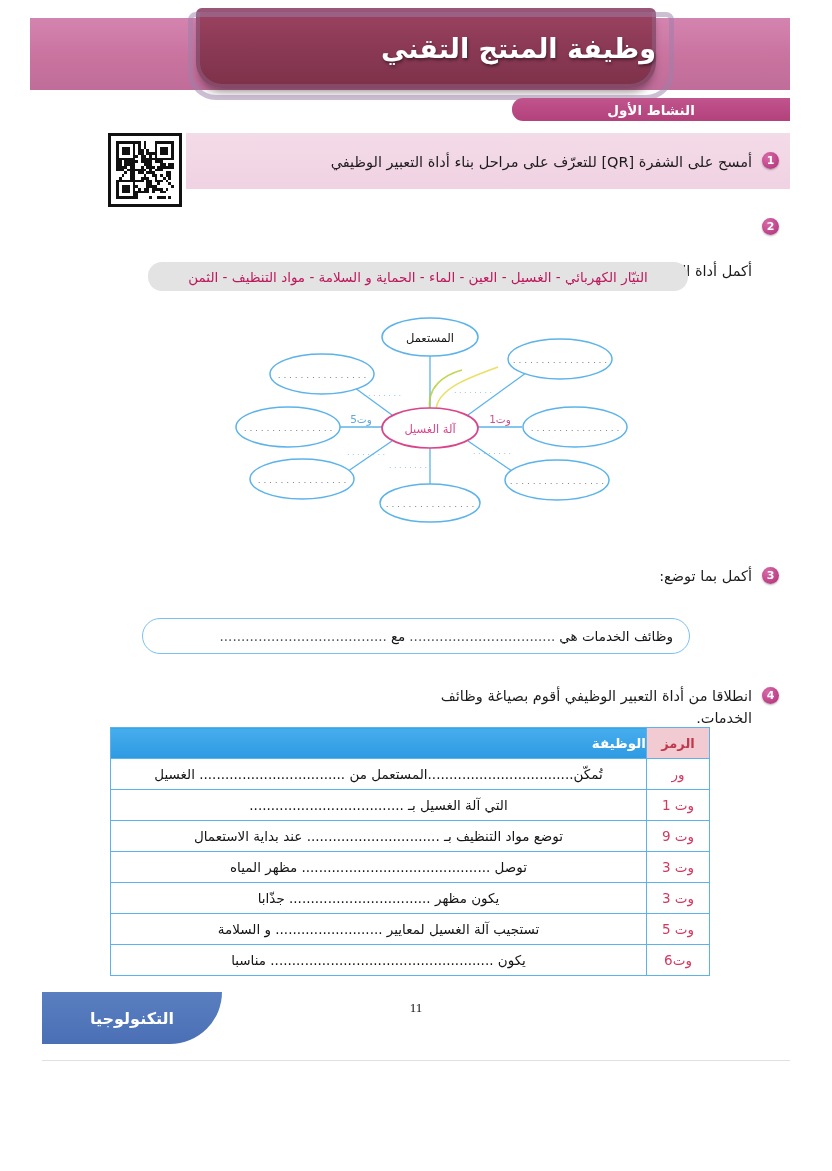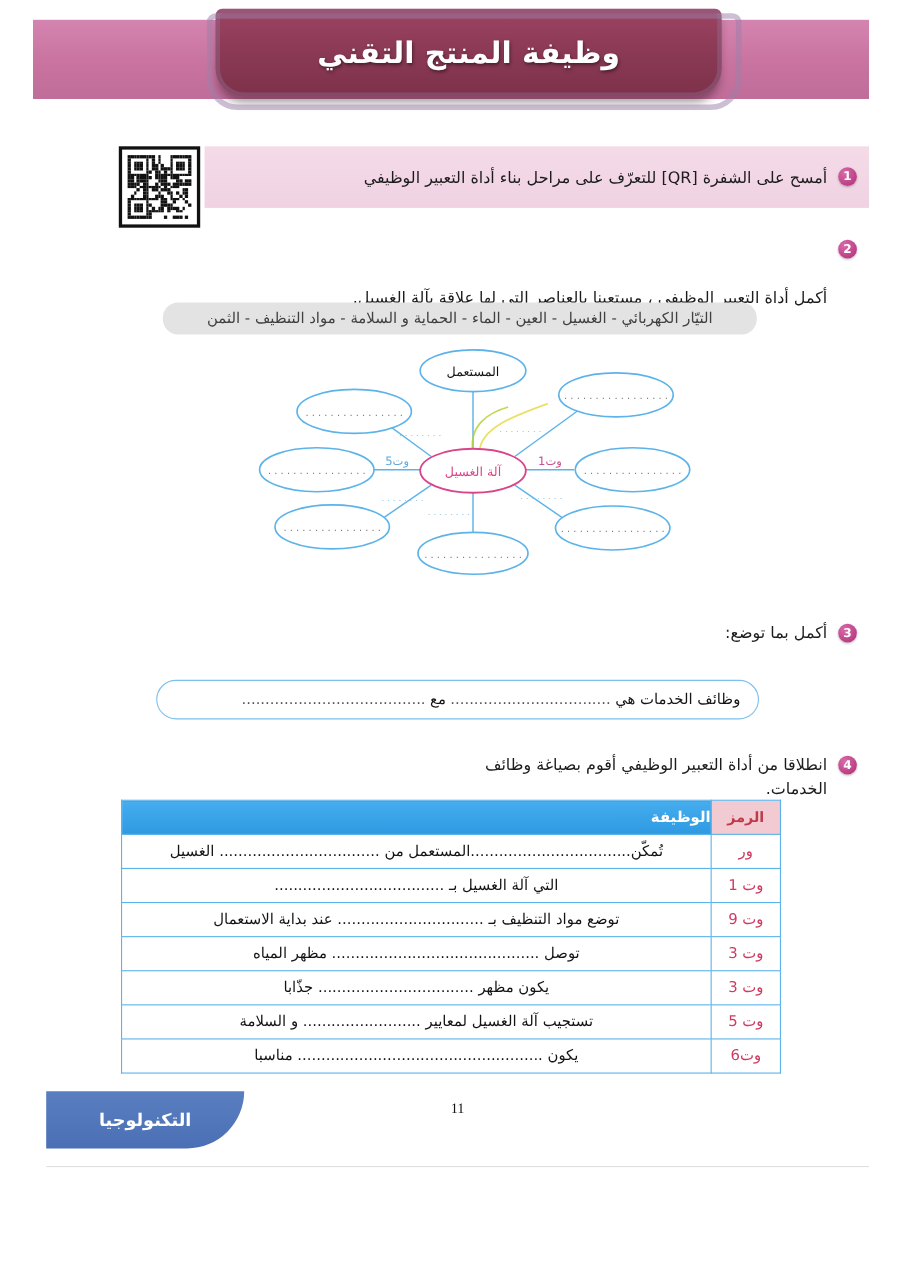--- a/index.html
+++ b/index.html
@@ -15,21 +15,21 @@
   
   .header-band{
     position:absolute;left:30px;top:18px;width:760px;height:72px;
     background:linear-gradient(180deg,#d484b0 0%,#c9739f 55%,#c06d9a 100%);
   }
   .title-plate{
     position:absolute;left:196px;top:8px;width:460px;height:80px;
     background:linear-gradient(180deg,#9d4462 0%,#8c3a56 45%,#7d3149 100%);
     border-radius:6px 6px 26px 26px;
     box-shadow:0 7px 9px -3px rgba(40,15,25,.45), inset 0 0 0 4px rgba(150,120,160,.35);
-    display:flex;align-items:center;justify-content:center;
+    display:flex;align-items:center;justify-content:flex-start;
   }
   .title-plate::after{
     content:"";position:absolute;left:-8px;top:4px;width:476px;height:78px;
     border-radius:8px 8px 28px 28px;
     border:5px solid rgba(155,128,168,.5);
     pointer-events:none;
   }
   .title-text{
     color:#ffffff;font-size:27px;font-weight:bold;letter-spacing:.5px;
     text-shadow:1px 2px 3px rgba(0,0,0,.45);
@@ -67,24 +67,24 @@
     box-shadow:0 1px 2px rgba(0,0,0,.3);
   }
 
   .qtext{
     position:absolute;color:#1c1c1c;font-size:14.5px;line-height:1.5;
     text-align:right;direction:rtl;
   }
 
   
   .wordbank{
-    position:absolute;left:148px;top:275px;width:540px;height:29px;
+    position:absolute;left:148px;top:262px;width:540px;height:29px;
     background:#e3e3e3;border-radius:14px;
     display:flex;align-items:center;justify-content:center;
-    color:#404040;font-size:13.5px;direction:rtl;
+    color:#be185d;font-size:13.5px;direction:rtl;
   }
 
   
   .diagram{position:absolute;left:230px;top:315px;width:400px;height:220px;}
   .diagram svg{display:block;}
 
   
   .answerbox{
     position:absolute;left:142px;top:618px;width:548px;height:36px;
     border:1.6px solid #7cc0ee;border-radius:18px;
@@ -137,20 +137,23 @@
 </head>
 <body>
 
 <div class="page">
 
   <div class="header-band"></div>
   <div class="title-plate">
     <span class="title-text">وظيفة المنتج التقني</span>
   </div>
 
+  <div class="activity-band">
+    <span class="activity-text">النشاط الأول</span>
+  </div>
 
   <div class="q1-box"></div>
   <div class="qr">
     <div class="qr-inner" id="qr-inner">
         <div class="qr-cell" style="left: 0%; top: 0%; width: 4.7619%; height: 4.7619%;"></div>
         <div class="qr-cell" style="left: 4.7619%; top: 0%; width: 4.7619%; height: 4.7619%;"></div>
         <div class="qr-cell" style="left: 9.52381%; top: 0%; width: 4.7619%; height: 4.7619%;"></div>
         <div class="qr-cell" style="left: 14.2857%; top: 0%; width: 4.7619%; height: 4.7619%;"></div>
         <div class="qr-cell" style="left: 19.0476%; top: 0%; width: 4.7619%; height: 4.7619%;"></div>
         <div class="qr-cell" style="left: 23.8095%; top: 0%; width: 4.7619%; height: 4.7619%;"></div>

